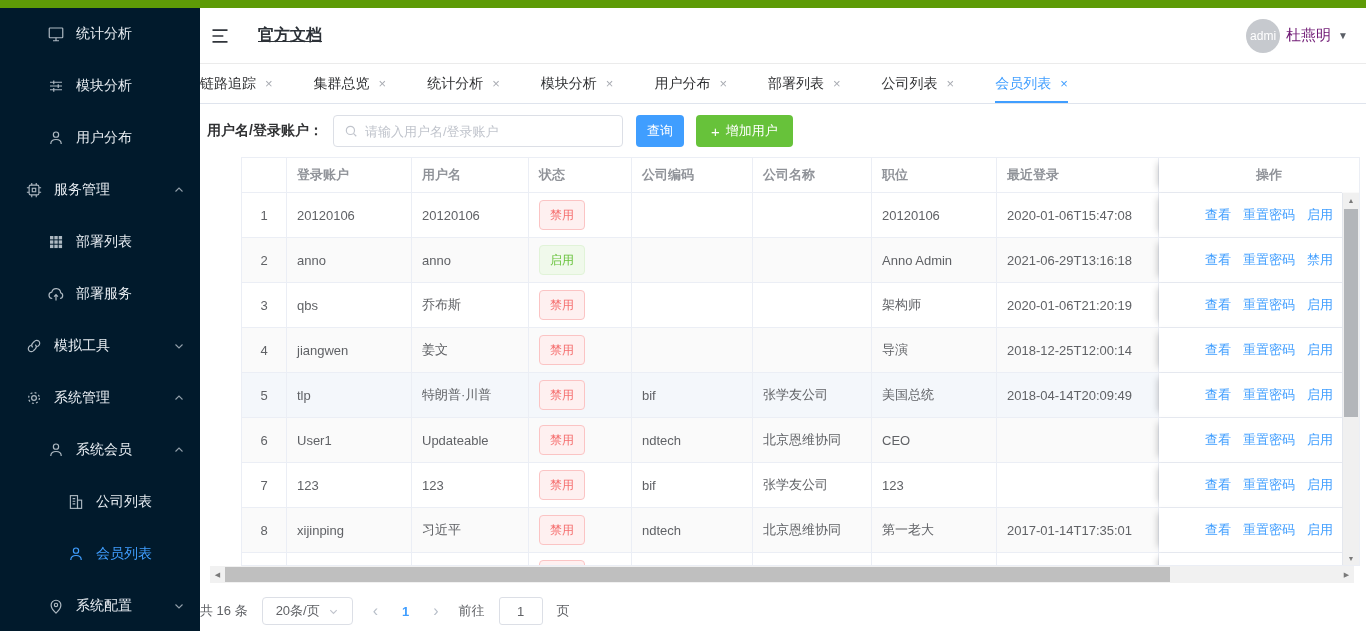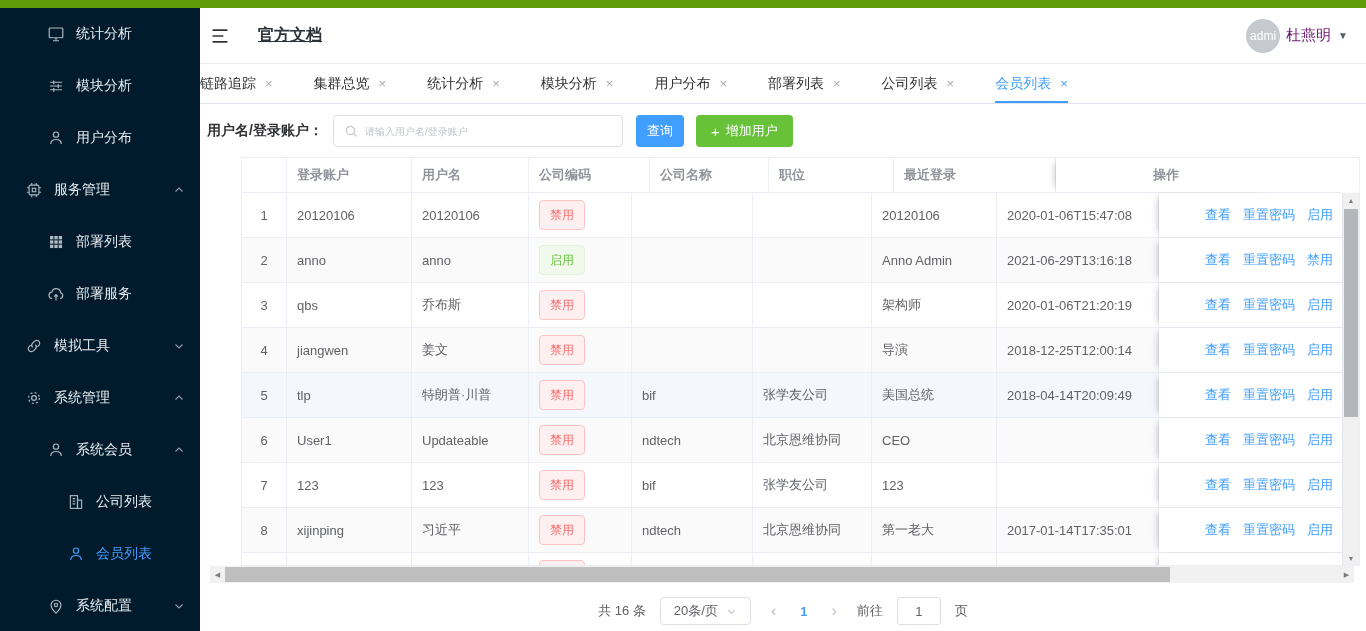--- a/index.html
+++ b/index.html
@@ -42,21 +42,21 @@
   .tab .tab-x { color:#a8abb2; font-size:13px; }
   .tab.active { color:#409eff; border-bottom-color:#409eff; }
   .tab.active .tab-x { color:#409eff; }
 
   .filter-row { display:flex; align-items:center; padding:11px 0 10px 7px; }
   .filter-label { font-size:14px; font-weight:bold; color:#303133; }
   .search-box { width:290px; height:32px; border:1px solid #dcdfe6; border-radius:4px;
     display:flex; align-items:center; margin-left:10px; padding-left:10px; background:#fff; }
   .search-box .sb-icon { display:inline-flex; color:#c0c4cc; margin-right:7px; }
   .search-box .sb-icon svg { width:14px; height:14px; }
-  .search-box input { border:none; outline:none; flex:1; font-size:10px; color:#606266;
+  .search-box input { border:none; outline:none; flex:1; font-size:13px; color:#606266;
     font-family:inherit; background:transparent; }
   .search-box input::placeholder { color:#c0c4cc; }
   .btn { height:32px; border:none; border-radius:4px; color:#fff; font-size:13px;
     cursor:pointer; font-family:inherit; display:inline-flex; align-items:center; justify-content:center; }
   .btn-query { width:48px; background:#409eff; margin-left:13px; }
   .btn-add { background:#67c23a; margin-left:12px; padding:0 15px; }
   .btn-add .plus { margin-right:6px; font-size:15px; }
 
   
   .table-zone { margin:0 6px 0 5px; position:relative; }
@@ -89,21 +89,21 @@
   .v-thumb { position:absolute; top:16px; left:1px; right:1px; height:208px; background:#b3b6ba; cursor:pointer; }
 
   
   .h-scroll { height:17px; margin:0 6px 0 5px; background:#f1f1f1; position:relative; }
   .h-scroll .arr { position:absolute; top:0; bottom:0; width:15px; display:flex; align-items:center;
     justify-content:center; font-size:7px; color:#7a7a7a; cursor:pointer; }
   .h-scroll .arr.left { left:0; } .h-scroll .arr.right { right:0; }
   .h-thumb { position:absolute; top:1px; bottom:1px; left:15px; width:945px; background:#bfbfbf; cursor:pointer; }
 
   
-  .footer { flex:1; display:flex; align-items:center; justify-content:center; gap:14px;
+  .footer { flex:1; display:flex; align-items:center; justify-content:flex-start; gap:14px;
     font-size:13px; color:#606266;margin-top:8px; }
   .pg-total { color:#606266; }
   .pg-size { width:91px; height:28px; border:1px solid #dcdfe6; border-radius:4px;
     display:flex; align-items:center; justify-content:center; gap:8px; color:#606266; cursor:pointer; background:#fff; }
   .pg-size .pg-chev { display:inline-flex; color:#c0c4cc; }
   .pg-size .pg-chev svg { width:11px; height:11px; }
   .pg-arrow { color:#b8bfc9; font-size:16px; cursor:pointer; padding:0 6px; }
   .pg-current { color:#409eff; font-weight:bold; padding:0 4px; cursor:pointer; }
   .pg-goto-input { width:44px; height:28px; border:1px solid #dcdfe6; border-radius:3px;
     text-align:center; font-size:13px; color:#606266; outline:none; font-family:inherit; }
@@ -327,20 +327,21 @@
         <span>增加用户</span>
       </button>
     </div>
 
     <div class="table-zone">
       <div class="table-wrap" id="tablewrap">
           <div class="t-row head">
             <div class="t-cell c0"></div>
             <div class="t-cell c1">登录账户</div>
             <div class="t-cell c2">用户名</div>
+            <div class="t-cell c3">状态</div>
             <div class="t-cell c4">公司编码</div>
             <div class="t-cell c5">公司名称</div>
             <div class="t-cell c6">职位</div>
             <div class="t-cell c7">最近登录</div>
             <div class="t-cell c8">操作</div>
           </div>
         <div class="t-row">
             <div class="t-cell c0">
               <span>1</span>
             </div>

